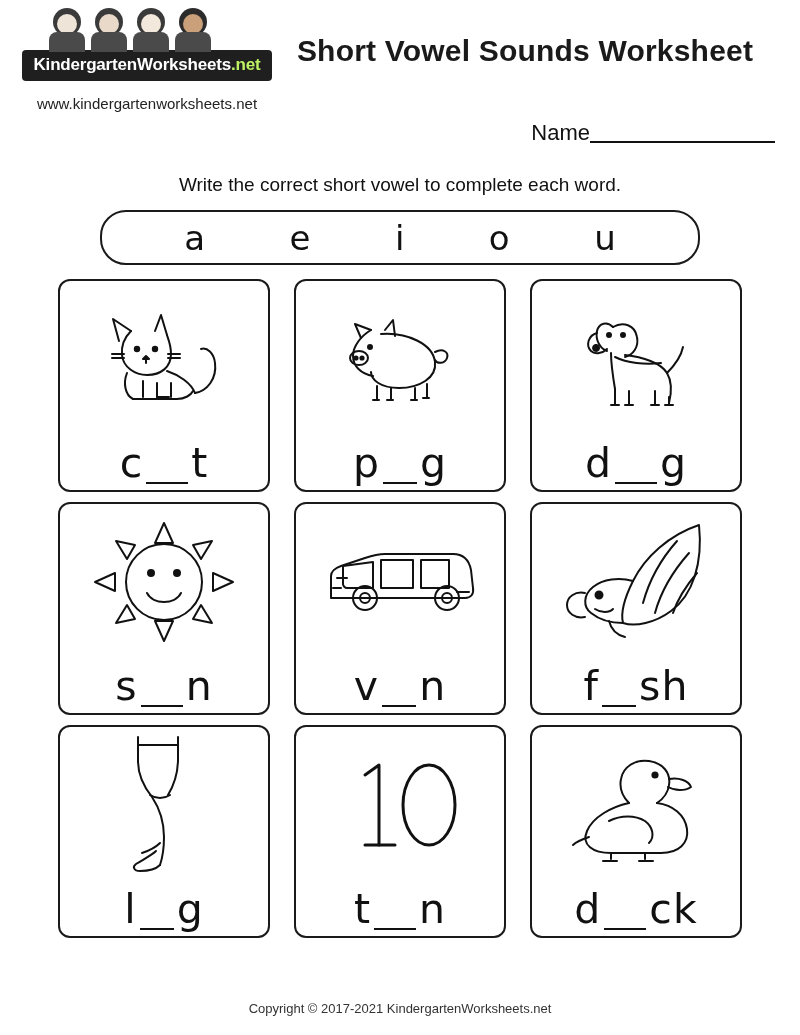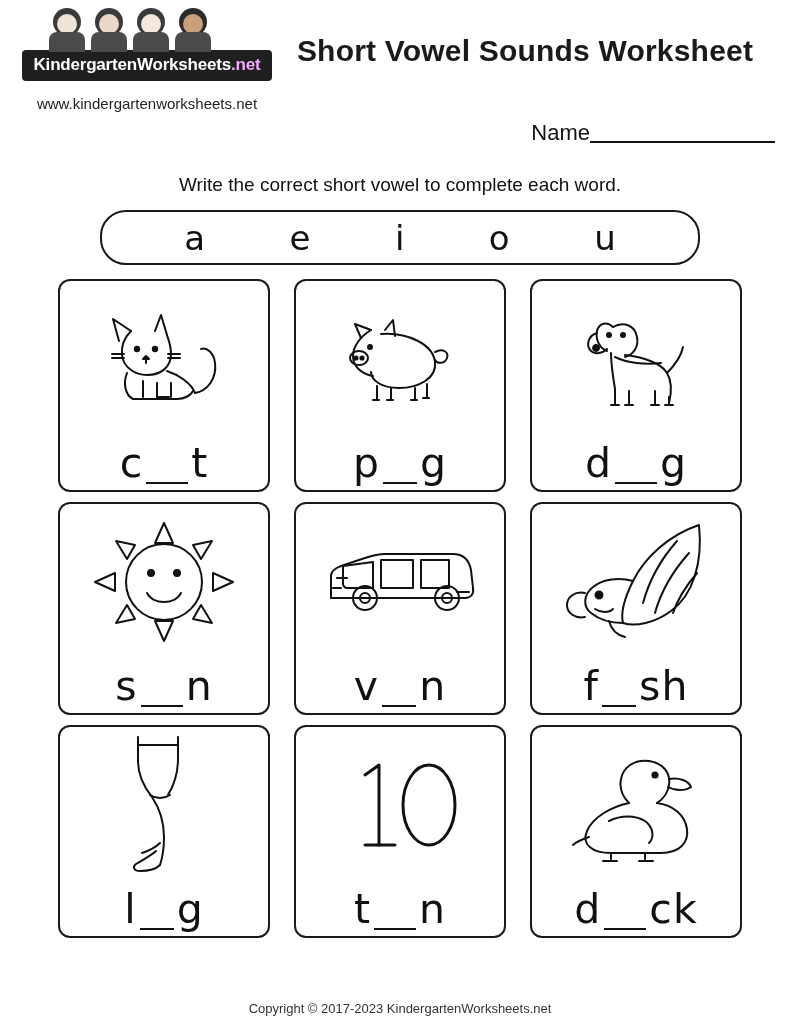--- a/index.html
+++ b/index.html
@@ -78,21 +78,21 @@
   .logo-bar {
     background: #1f1f1f;
     color: #fff;
     font-weight: bold;
     font-size: 17px;
     letter-spacing: -0.2px;
     padding: 5px 4px 6px 4px;
     border-radius: 4px;
     margin-top: -4px;
   }
-  .logo-bar .dot-net { color: #f0abfc; }
+  .logo-bar .dot-net { color: #bef264; }
   .site-url {
     margin-top: 14px;
     font-size: 15px;
     color: #222;
     text-align: center;
   }
 
   .title {
     position: absolute;
     left: 275px;
@@ -461,14 +461,14 @@
     <div class="word">
       <span>d</span>
         <span class="blank-slot"></span>
         <span>ck</span>
     </div>
   </div>
 
 </div>
 
 <div class="footer">
-  <div>Copyright © 2017-2023 KindergartenWorksheets.net</div>
+  <div>Copyright © 2017-2021 KindergartenWorksheets.net</div>
 </div>
 
 </body></html>

